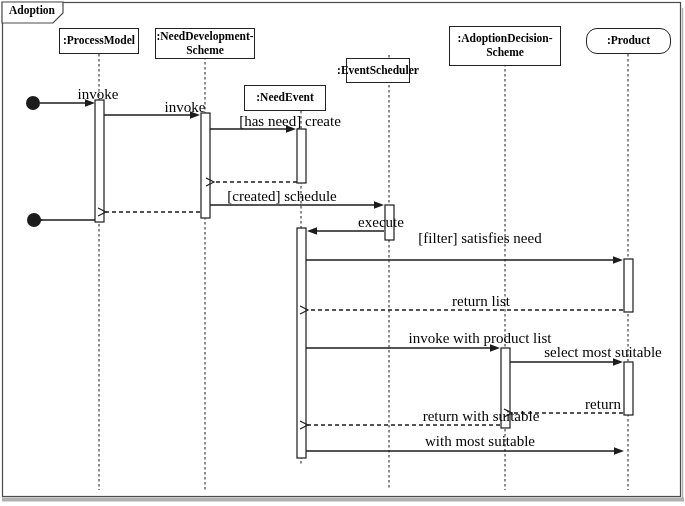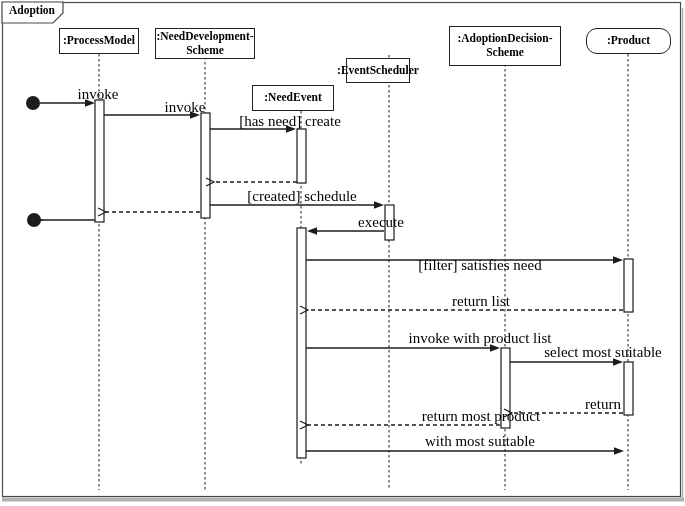--- a/index.html
+++ b/index.html
@@ -81,31 +81,31 @@
       <line x1="306" y1="451" x2="617" y2="451" stroke="#1c1c1c" stroke-width="1.3"></line>
       <polygon points="624,451 614,447.2 614,454.8" fill="#1c1c1c"></polygon>
       <circle cx="33" cy="103" r="7" fill="#1c1c1c"></circle>
       <circle cx="34" cy="220" r="7" fill="#1c1c1c"></circle>
     </svg>
   <div class="frame-title">Adoption</div>
   <div id="html-layer">
       <div class="head-box" style="left: 59px; top: 28px; width: 80px; height: 26px; text-align: right;">:ProcessModel</div>
       <div class="head-box" style="left: 155px; top: 28px; width: 100px; height: 31px;">:NeedDevelopment-
 Scheme</div>
-      <div class="head-box" style="left: 252px; top: 85px; width: 82px; height: 26px;">:NeedEvent</div>
+      <div class="head-box" style="left: 244px; top: 85px; width: 82px; height: 26px;">:NeedEvent</div>
       <div class="head-box" style="left: 346px; top: 30px; width: 64px; height: 25px; margin-top: 28px;">:EventScheduler</div>
       <div class="head-box" style="left: 449px; top: 26px; width: 112px; height: 40px;">:AdoptionDecision-
 Scheme</div>
       <div class="head-box" style="left: 586px; top: 28px; width: 85px; height: 26px; border-radius: 11px;">:Product</div>
       <div class="msg-label" style="left: 62px; top: 94px;">invoke</div>
       <div class="msg-label" style="left: 149px; top: 107px;">invoke</div>
       <div class="msg-label" style="left: 254px; top: 121px;">[has need] create</div>
-      <div class="msg-label" style="left: 266px; top: 196px;">[created] schedule</div>
+      <div class="msg-label" style="left: 246px; top: 196px;">[created] schedule</div>
       <div class="msg-label" style="left: 345px; top: 222px; text-align: right;">execute</div>
-      <div class="msg-label" style="left: 444px; top: 265px;">[filter] satisfies need</div>
+      <div class="msg-label" style="left: 444px; top: 238px;">[filter] satisfies need</div>
       <div class="msg-label" style="left: 445px; top: 301px;">return list</div>
       <div class="msg-label" style="left: 444px; top: 338px;">invoke with product list</div>
       <div class="msg-label" style="left: 567px; top: 352px; text-align: right;">select most suitable</div>
       <div class="msg-label" style="left: 567px; top: 404px;">return</div>
-      <div class="msg-label" style="left: 445px; top: 416px;">return most product</div>
+      <div class="msg-label" style="left: 445px; top: 416px;">return with suitable</div>
       <div class="msg-label" style="left: 444px; top: 441px;">with most suitable</div>
     </div>
 </div>
 
 </body></html>

